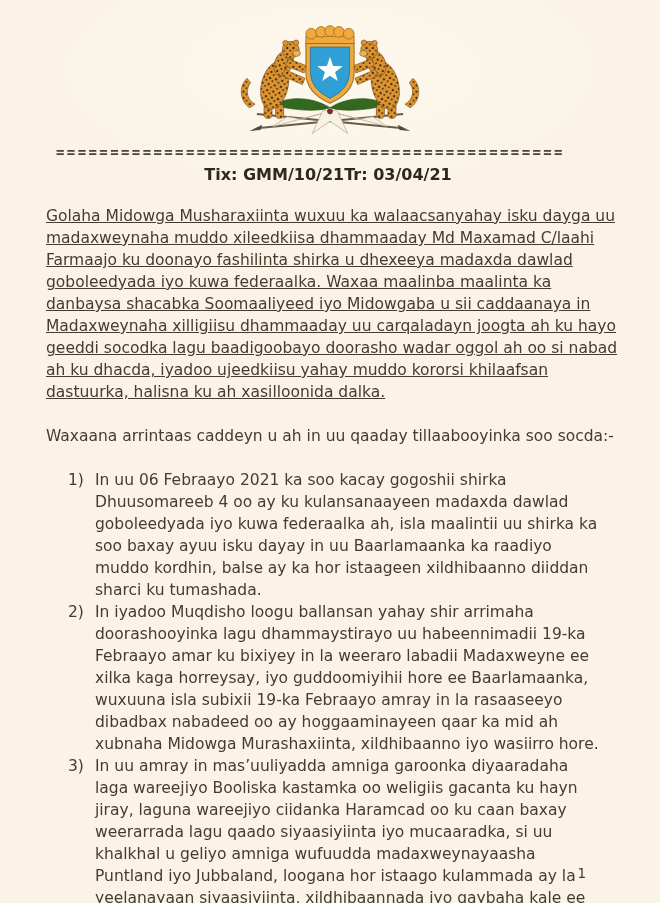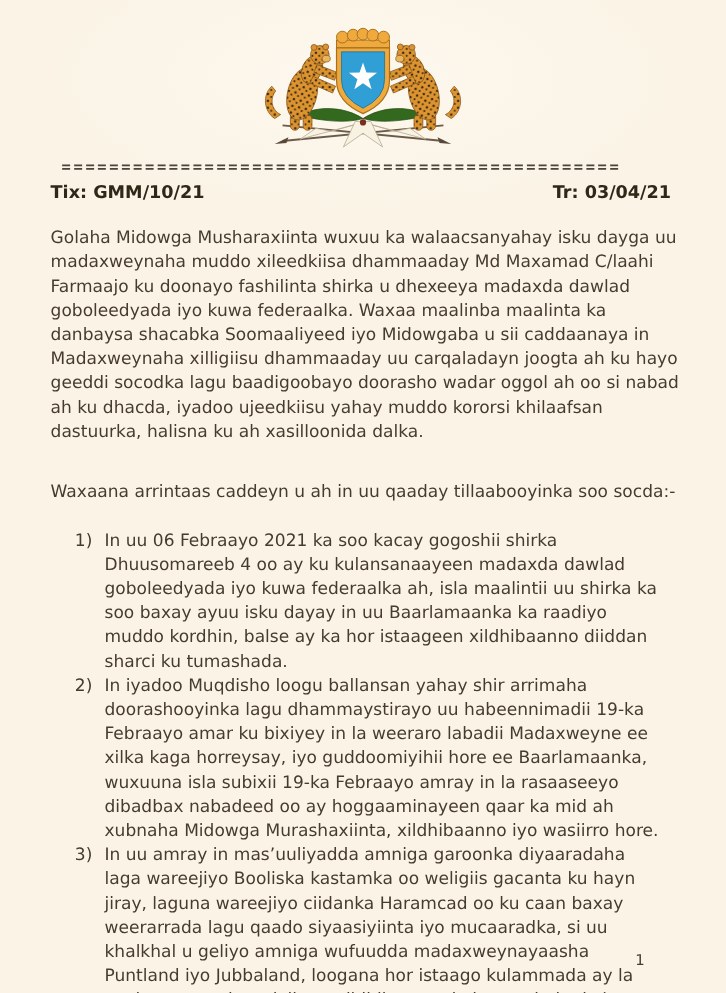--- a/index.html
+++ b/index.html
@@ -26,34 +26,34 @@
     font-weight: bold;
     font-size: 14px;
     letter-spacing: 2.4px;
     color: #4c443a;
     margin: 3px 0 0 56px;
     white-space: nowrap;
     line-height: 16px;
   }
   .refs {
     display: flex;
-    justify-content: space-between;
+    justify-content: center;
     padding: 4px 50px 0 46px;
     font-weight: bold;
     font-size: 16px;
     color: #2f2818;
     line-height: 22px;
   }
   .main {
     padding: 0 44px 0 46px;
     font-size: 15.5px;
     line-height: 22px;
   }
-  .para-1 { margin: 19px 0 0 0; width: 580px; }
-  .para-2 { margin: 33px 0 0 0; width: 580px; }
+  .para-1 { margin: 19px 0 0 0; width: 580px; text-decoration: underline; }
+  .para-2 { margin: 22px 0 0 0; width: 580px; }
   .list { margin-top: 22px; }
   .list-item { display: flex; padding-left: 22px; }
   .list-num { width: 27px; flex: none; }
   .list-text { width: 508px; }
   .page-num {
     position: absolute;
     right: 74px; bottom: 22px;
     font-size: 13.5px;
     color: #463c2e;
   }

